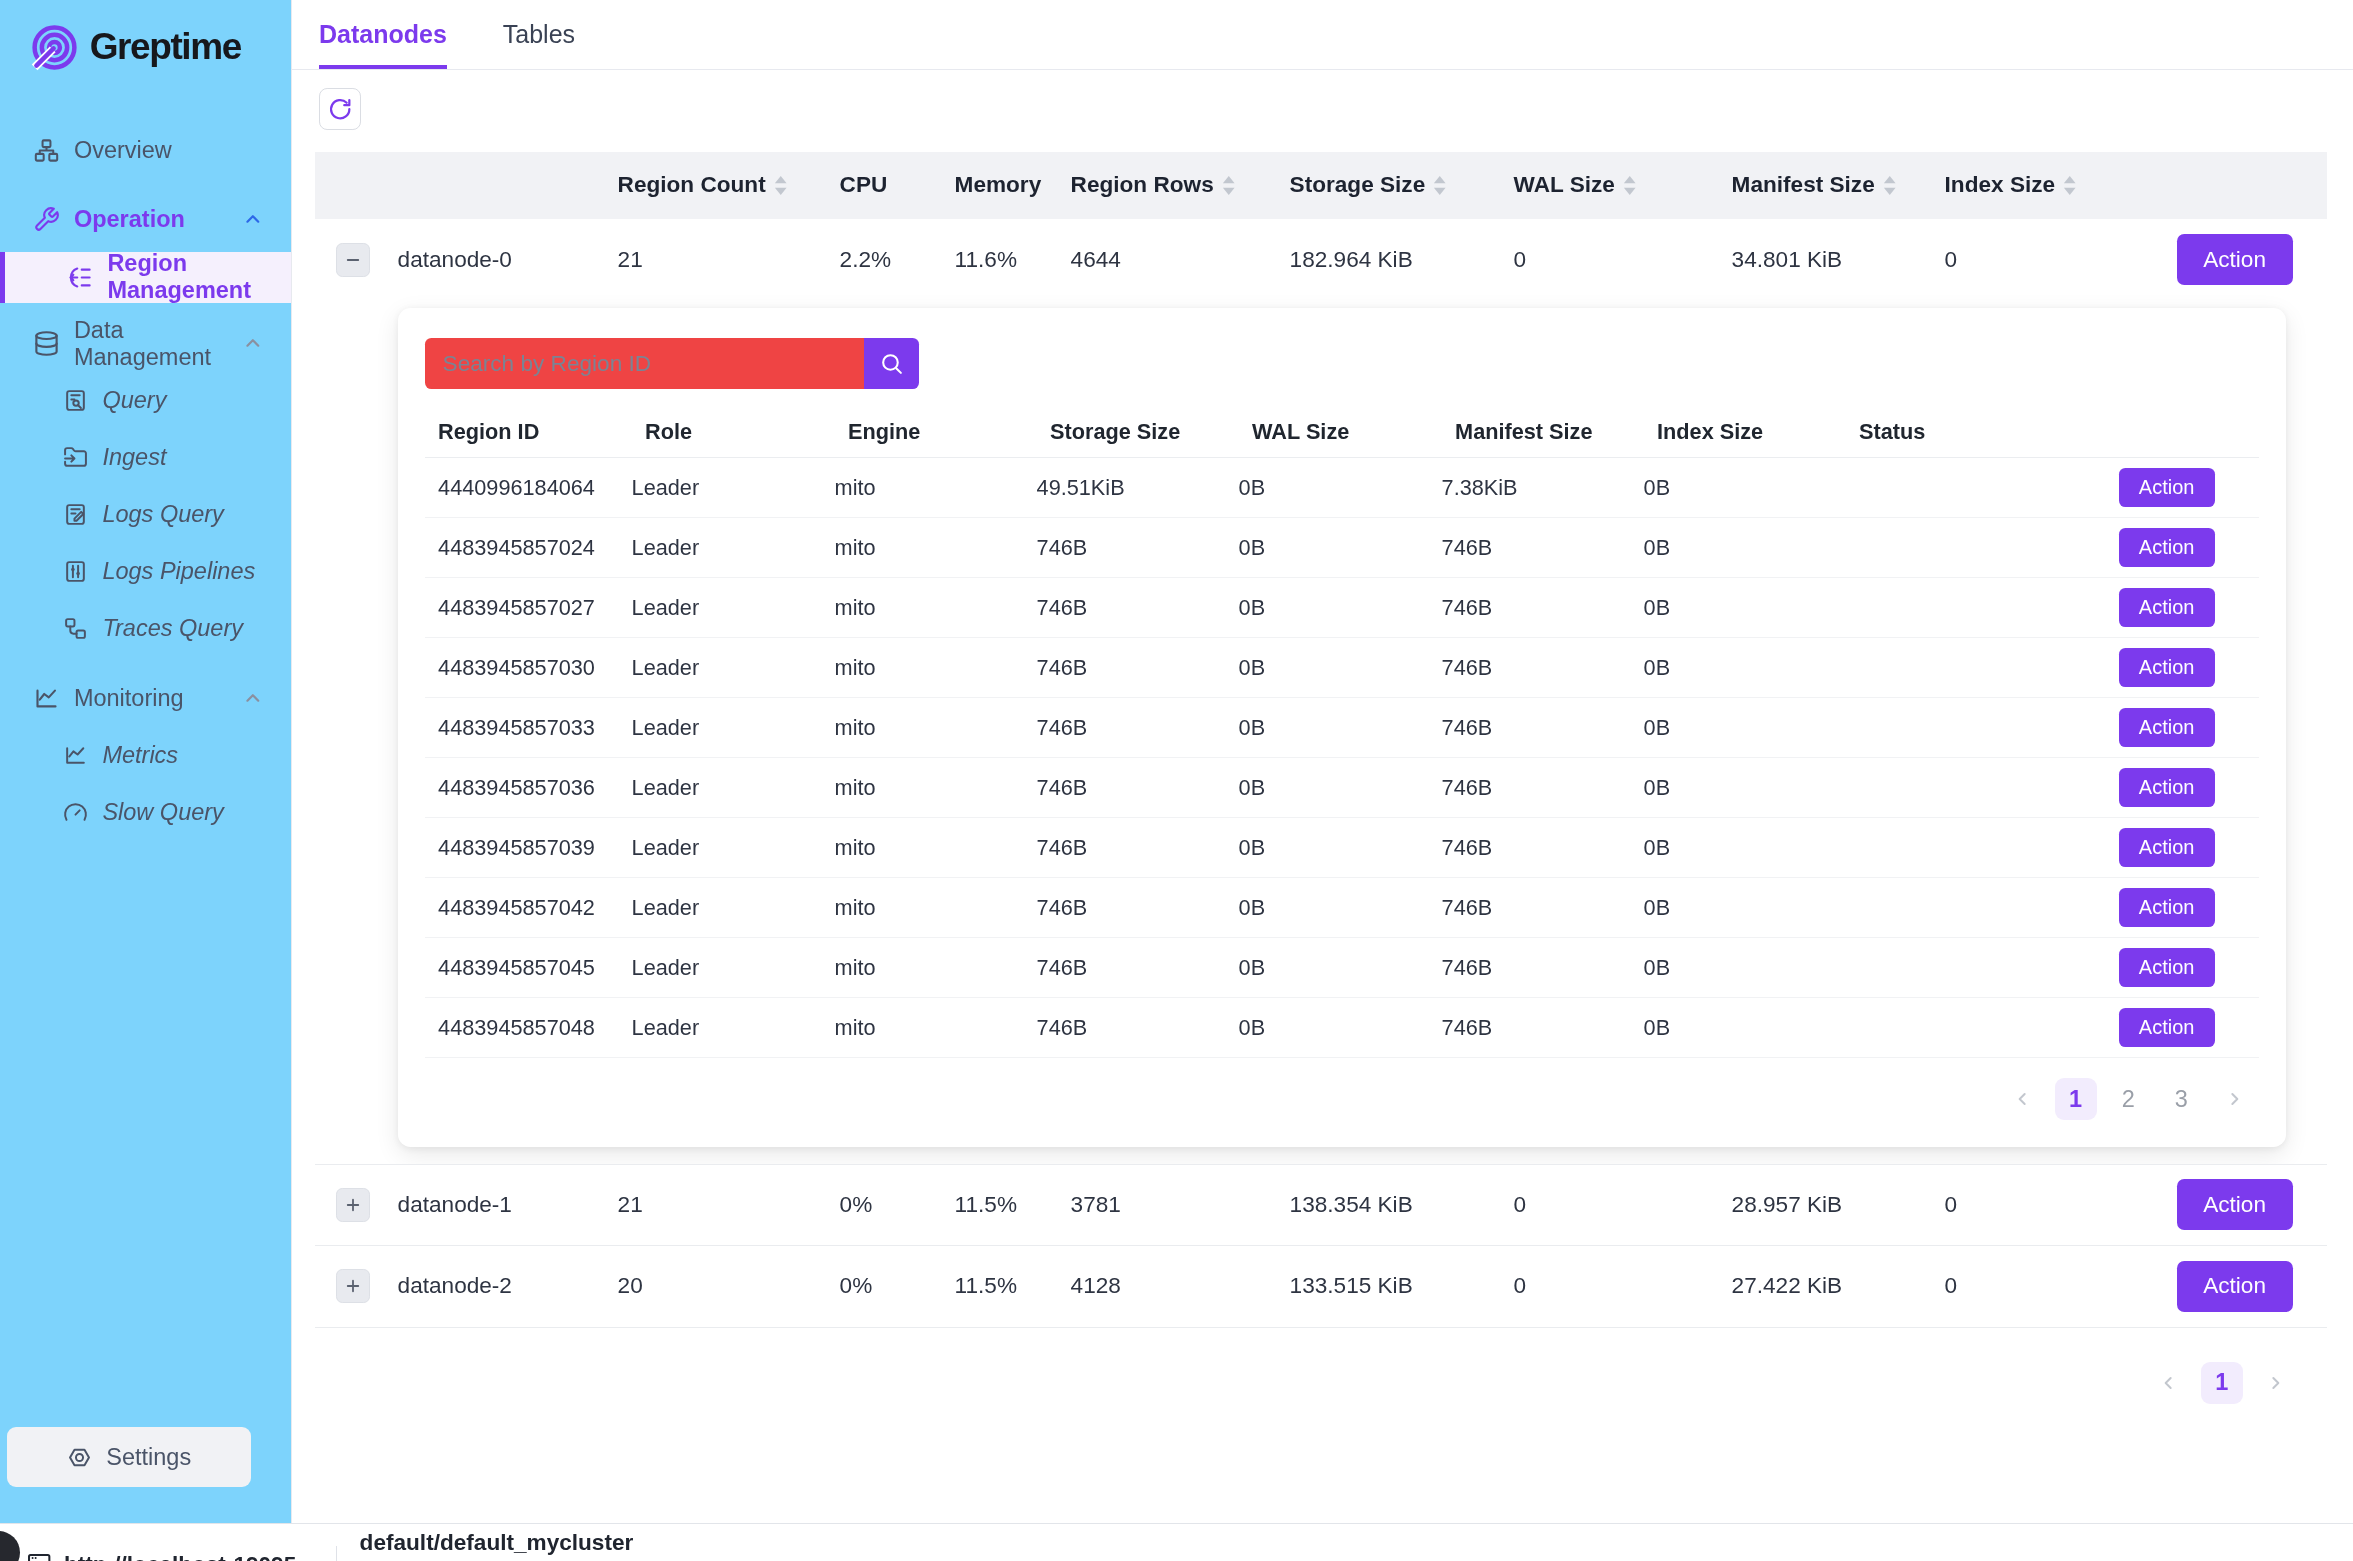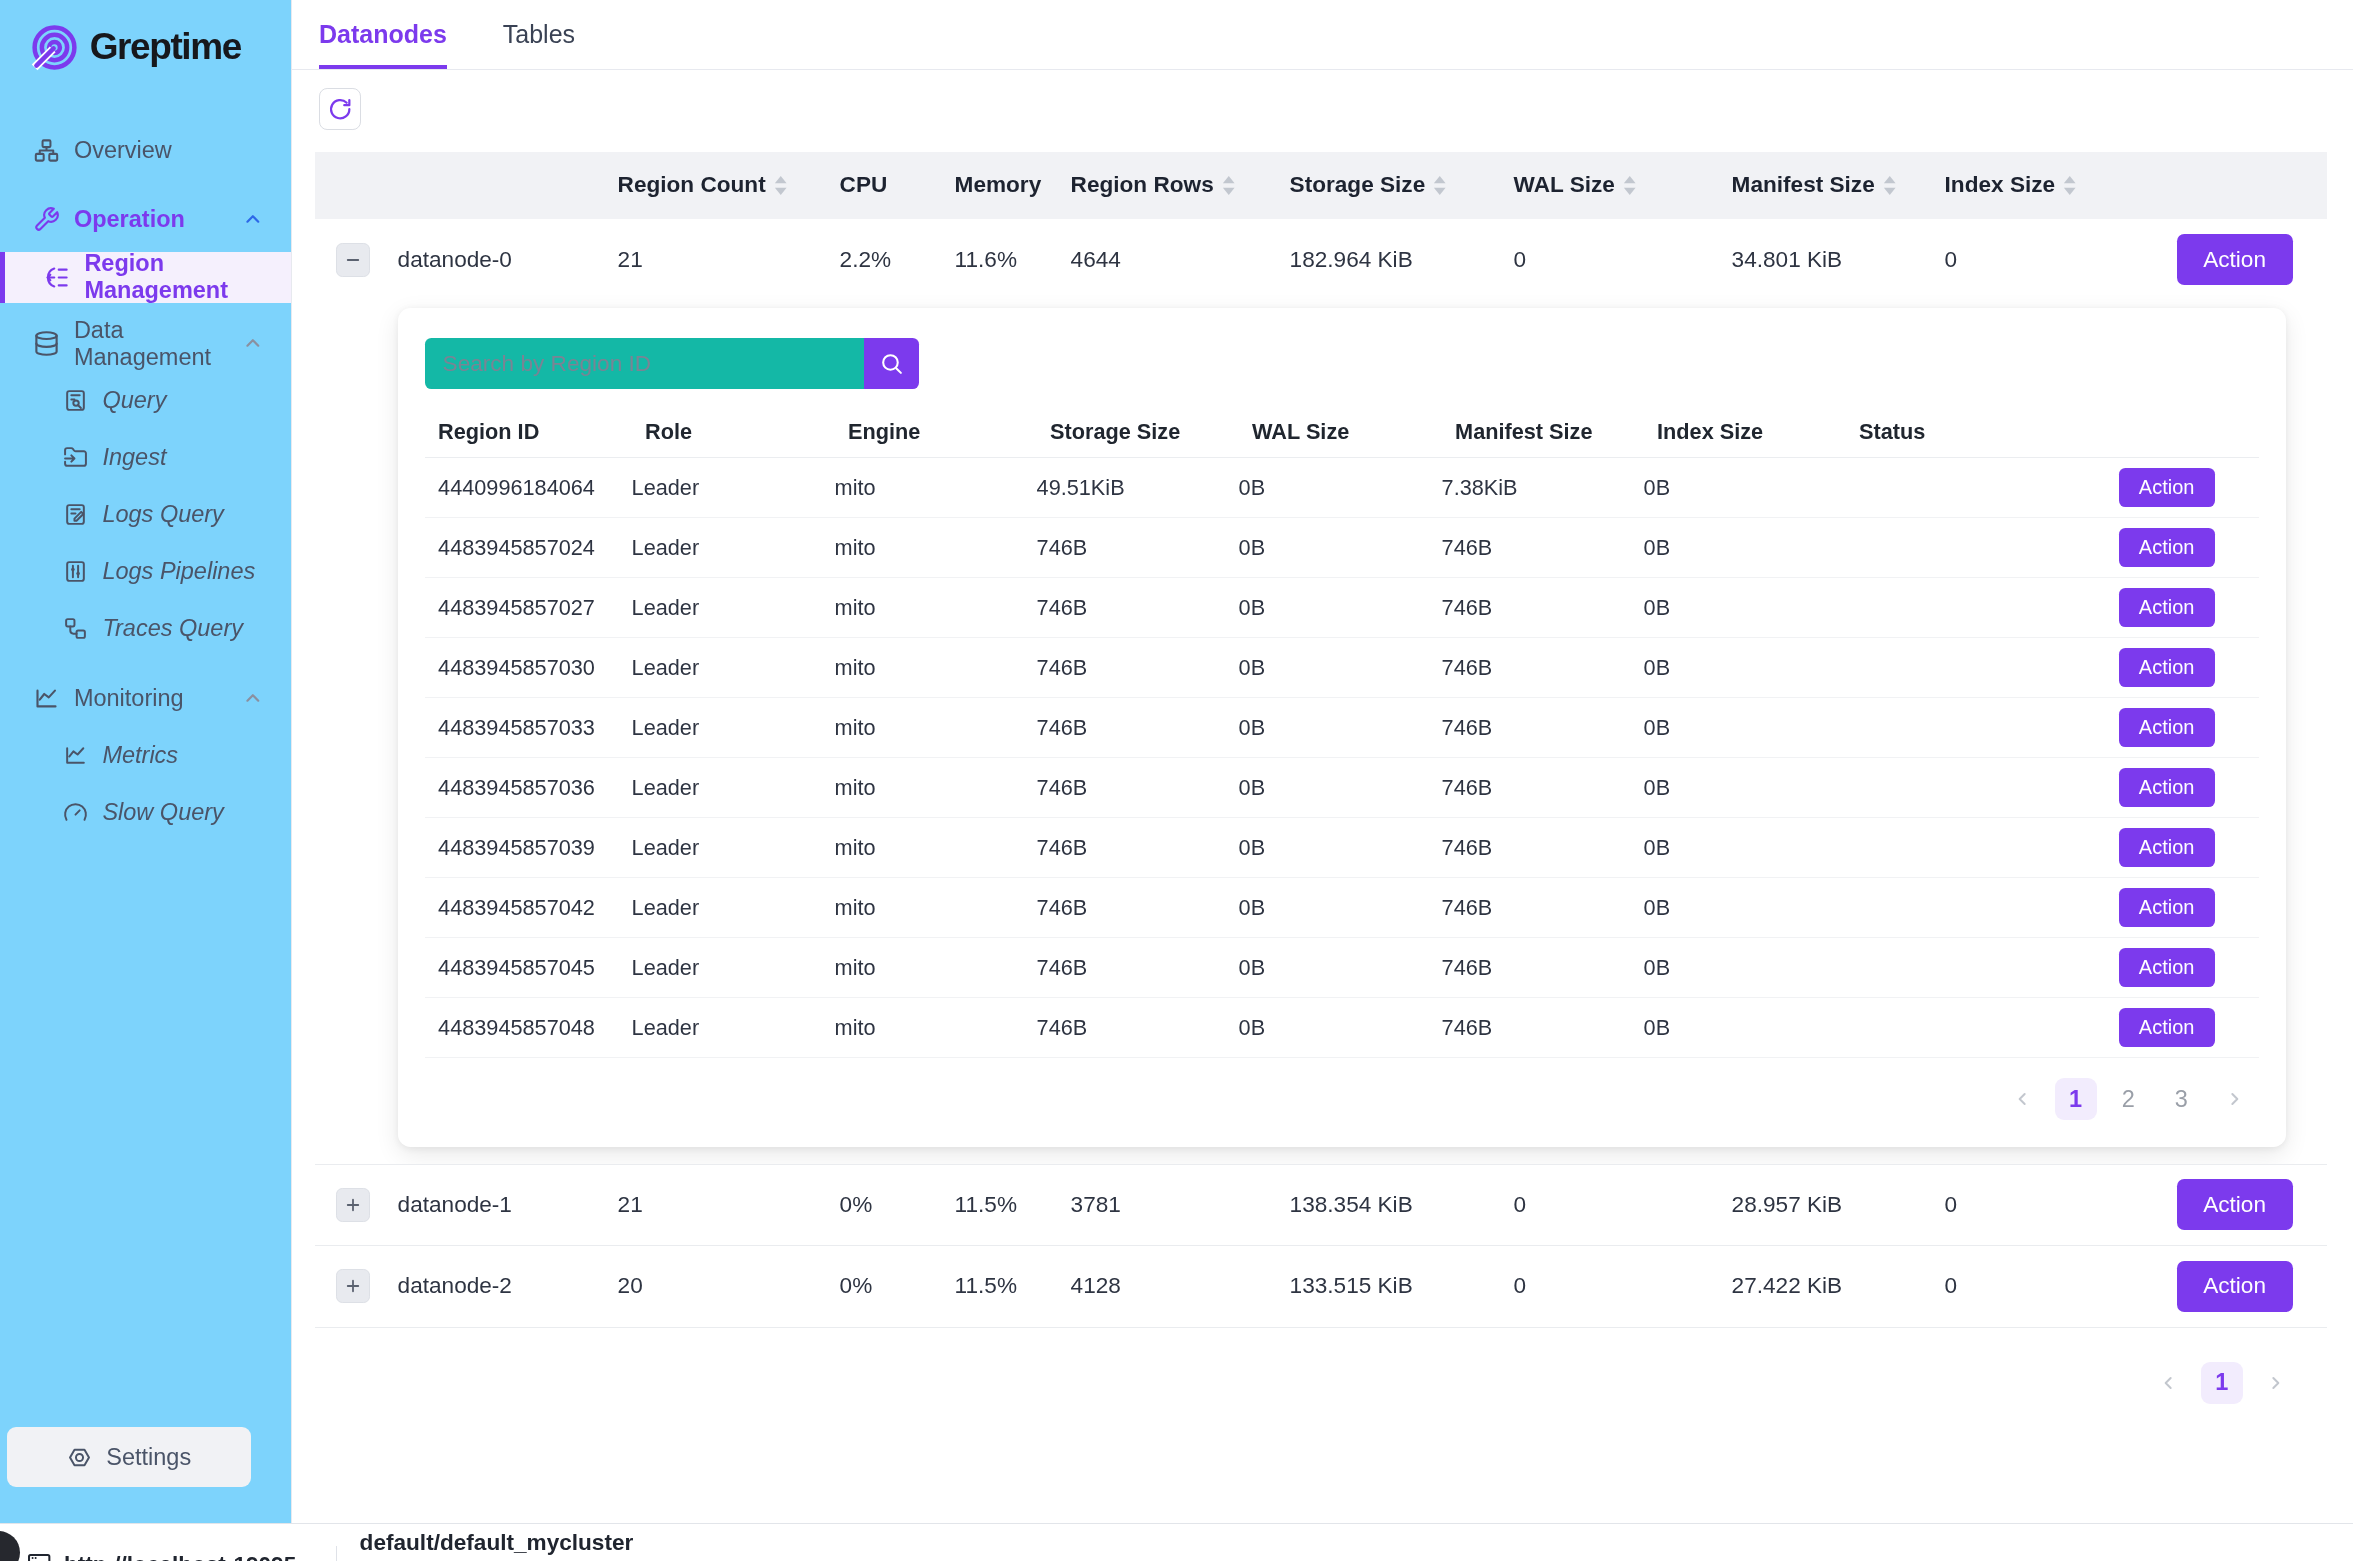--- a/index.html
+++ b/index.html
@@ -12,21 +12,21 @@
   .sidebar { width:292px; min-width:292px; border-right:0.9px solid #E7E9EF; position:relative; background:#7dd3fc; }
   .logo-row { display:flex; align-items:center; gap:11.7px; padding:23.5px 0 0 31px; }
   .logo-text { font-size:37px; font-weight:800; color:#17181C; letter-spacing:-1.4px; }
   .nav { margin-top:51px; }
   .nav-item { display:flex; align-items:center; gap:14.4px; height:57px; padding-left:32.5px; font-size:23.5px; color:#4A5468; cursor:pointer; }
   .nav-item .nav-left { display:flex; align-items:center; gap:14.4px; }
   .nav-item.section { justify-content:space-between; padding-right:27px; }
   .nav-item.gap { margin-top:12.6px;gap:12px; }
   .nav-item.sub { padding-left:63px;font-style:italic; }
   .nav-item.purple { color:#7C3AED; font-weight:700; }
-  .nav-item.active { background:#F5F0FD; color:#7C3AED; font-weight:700; border-left:5.4px solid #7C3AED; padding-left:38px; height:51px; margin:3.6px 0; }
+  .nav-item.active { background:#F5F0FD; color:#7C3AED; font-weight:700; border-left:5.4px solid #7C3AED; padding-left:61px; height:51px; margin:3.6px 0; }
   .chev-blue { color:#2D68E8; }
   .chev-gray { color:#8A90A0; }
   .settings-btn { position:absolute; left:7px; bottom:36px; width:244px; height:60px; background:#F1F2F5; border:none; border-radius:9px; display:flex; align-items:center; justify-content:center; gap:14.4px; font-size:23.5px; color:#4A5468; cursor:pointer; font-family:inherit; }
 
   
   .main { flex:1; display:flex; flex-direction:column; }
   .tabbar { height:70px; border-bottom:0.9px solid #E7E9EF; display:flex; align-items:stretch; padding-left:27px; gap:56px; }
   .tab { display:flex; align-items:center; font-size:25px; color:#3A4254; cursor:pointer; border-bottom:4.5px solid transparent; padding-top:4.5px; }
   .tab.active { color:#7C3AED; border-bottom-color:#7C3AED; font-weight:600; }
 
@@ -44,21 +44,21 @@
   .dn-row.bb { border-bottom:0.9px solid #EAECEF; }
   .expand-btn { width:34px; height:34px; margin-left:21.7px; background:#E8EAEF; border:0.9px solid #DDE0E6; border-radius:6.3px; display:flex; align-items:center; justify-content:center; cursor:pointer; color:#5B6270; padding:0; }
   .action-cell { display:flex; justify-content:flex-end; padding-right:34px; }
   .action-btn { background:#7C3AED; color:#fff; border:none; border-radius:7.2px; font-size:22.6px; width:116px; height:51px; cursor:pointer; font-family:inherit; }
   .action-btn.small { width:96px; height:39px; font-size:20px; border-radius:6.3px; }
 
   
   .panel { margin:7.2px 0 16.2px 83px; width:1888px; background:#fff; border-radius:12.6px;
            box-shadow:0 1.8px 7.2px rgba(0,0,0,0.06), 0 7.2px 25px rgba(0,0,0,0.09); padding:27px; }
   .search-row { display:flex; margin:3.6px 0 18px 0; }
-  .search-input { width:439px; height:51px; background:#14b8a6; border:none; outline:none; border-radius:6.3px 0 0 6.3px; padding:16px 18px; font-size:22.6px; font-family:inherit; color:#303845; }
+  .search-input { width:439px; height:51px; background:#ef4444; border:none; outline:none; border-radius:6.3px 0 0 6.3px; padding:16px 18px; font-size:22.6px; font-family:inherit; color:#303845; }
   .search-input::placeholder { color:#7A8494; }
   .search-btn { width:55px; height:51px; background:#7C3AED; border:none; border-radius:0 6.3px 6.3px 0; display:flex; align-items:center; justify-content:center; cursor:pointer; color:#fff; }
 
   .grid-sub { display:grid; grid-template-columns:207px 203px 202px 202px 203px 202px 202px 199px 213px; align-items:center; }
   .sub-thead { height:51px; color:#20262F; font-weight:700; font-size:21.7px; border-bottom:0.9px solid #EBEDF0; }
   .sub-row { height:60px; font-size:21.7px; color:#2E3442; border-bottom:0.9px solid #F1F2F4; }
   .sub-cell.first, .sub-th.first { padding-left:13.5px; }
   .sub-action { display:flex; justify-content:flex-end; padding-right:43px; }
 
   .pagination { display:flex; justify-content:flex-end; align-items:center; gap:10.8px; }

